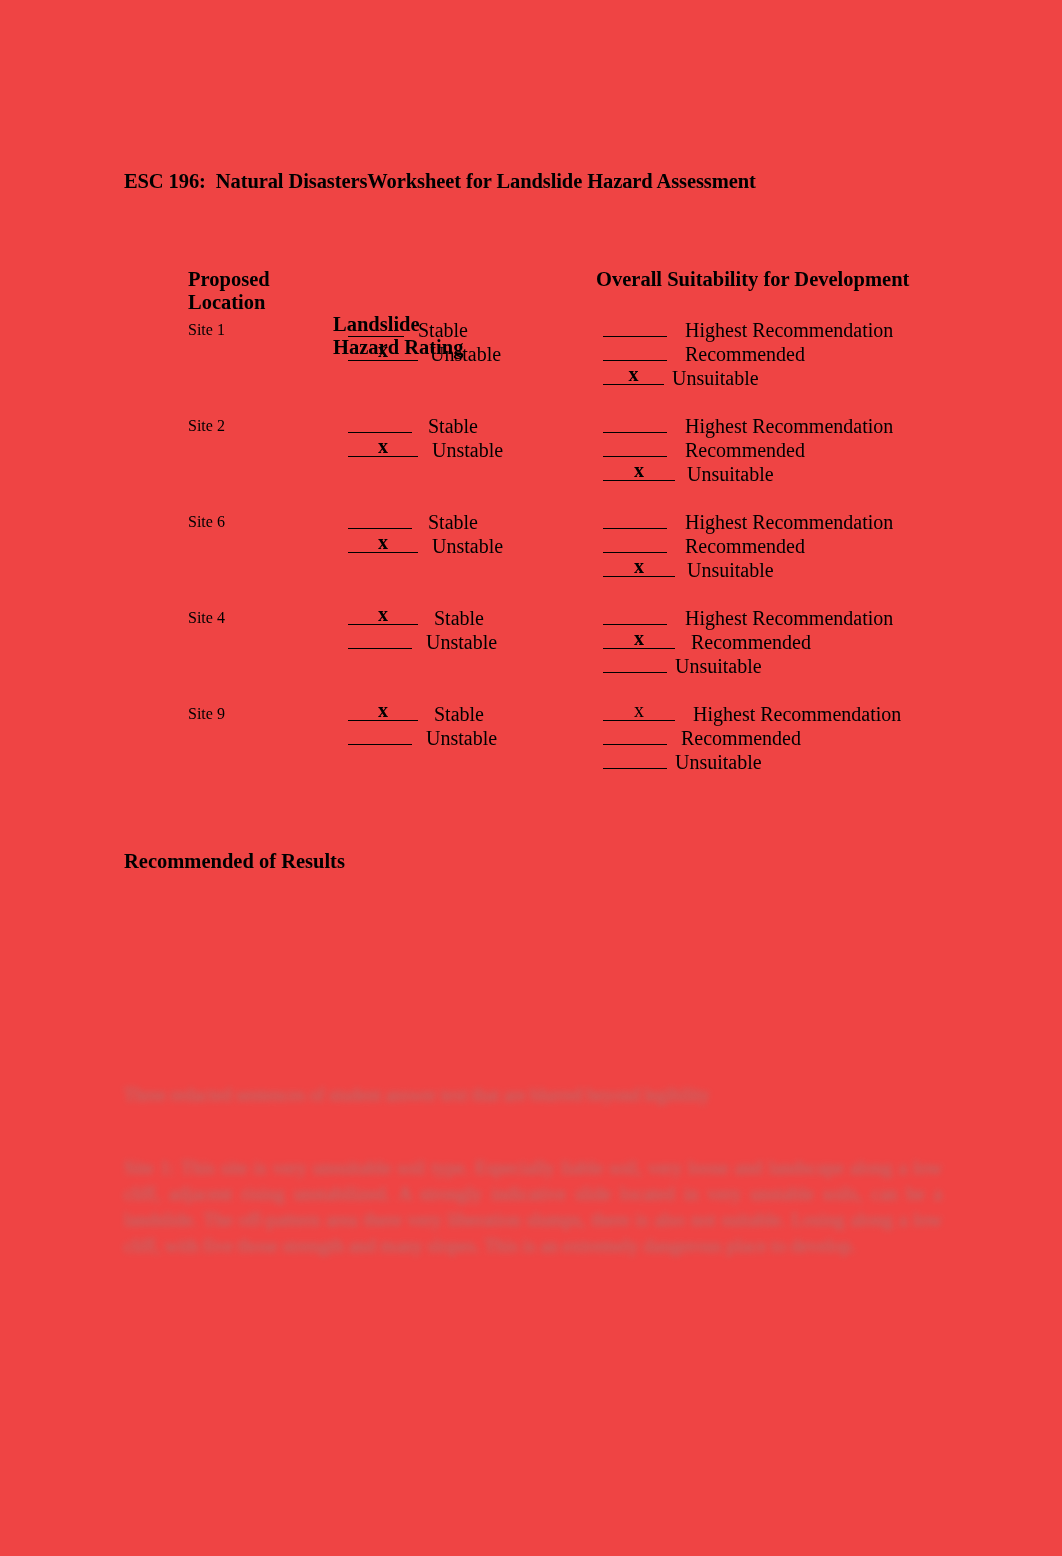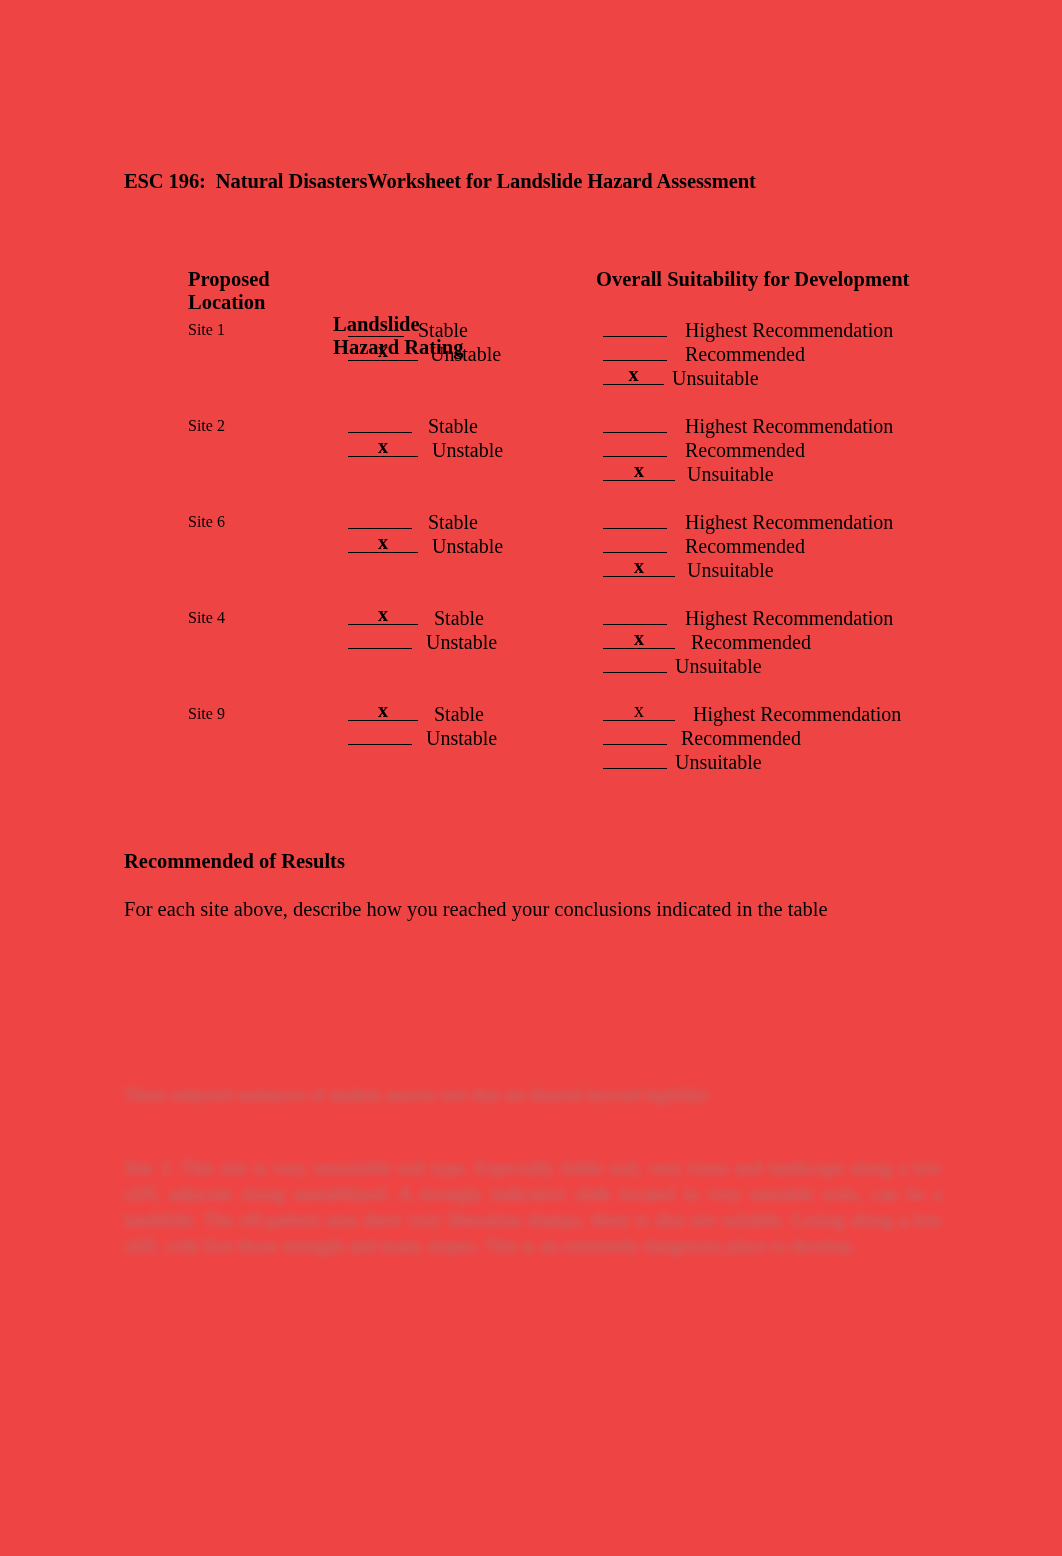--- a/index.html
+++ b/index.html
@@ -241,18 +241,17 @@
           <div class="group overall">
             <div class="opt"><span class="blank" style="width: 72px;"><span class="mark">x</span></span><span class="opt-label" style="margin-left: 18px;">Highest Recommendation</span></div>
             <div class="opt"><span class="blank" style="width: 64px;"><span class="mark"></span></span><span class="opt-label" style="margin-left: 14px;">Recommended</span></div>
             <div class="opt"><span class="blank" style="width: 64px;"><span class="mark"></span></span><span class="opt-label" style="margin-left: 8px;">Unsuitable</span></div>
           </div>
         </div>
       </div>
   </div>
 
   <div class="discussion-head">Recommended of Results</div>
-  <div class="discussion-body">For each site above, describe how you reached your conclusions indicated in the table</div>
 
   <div class="blurred blur-a">Three redacted sentences of student answer text that are blurred beyond legibility</div>
   <div class="blurred blur-b">Site 1: This site is very unsuitable soil type. Especially liable soil, very loose and landscape along a low cliff, adjacent rising unstabilized. A strongly indicative slide located in very unstable soils, can be a landslide. The off-pattern area there very liberation slumps, there is also not suitable. Losing along a low cliff, with five those strength and many slopes. This is an extremely dangerous place to develop.</div>
 
 </div>
 
 </body></html>

